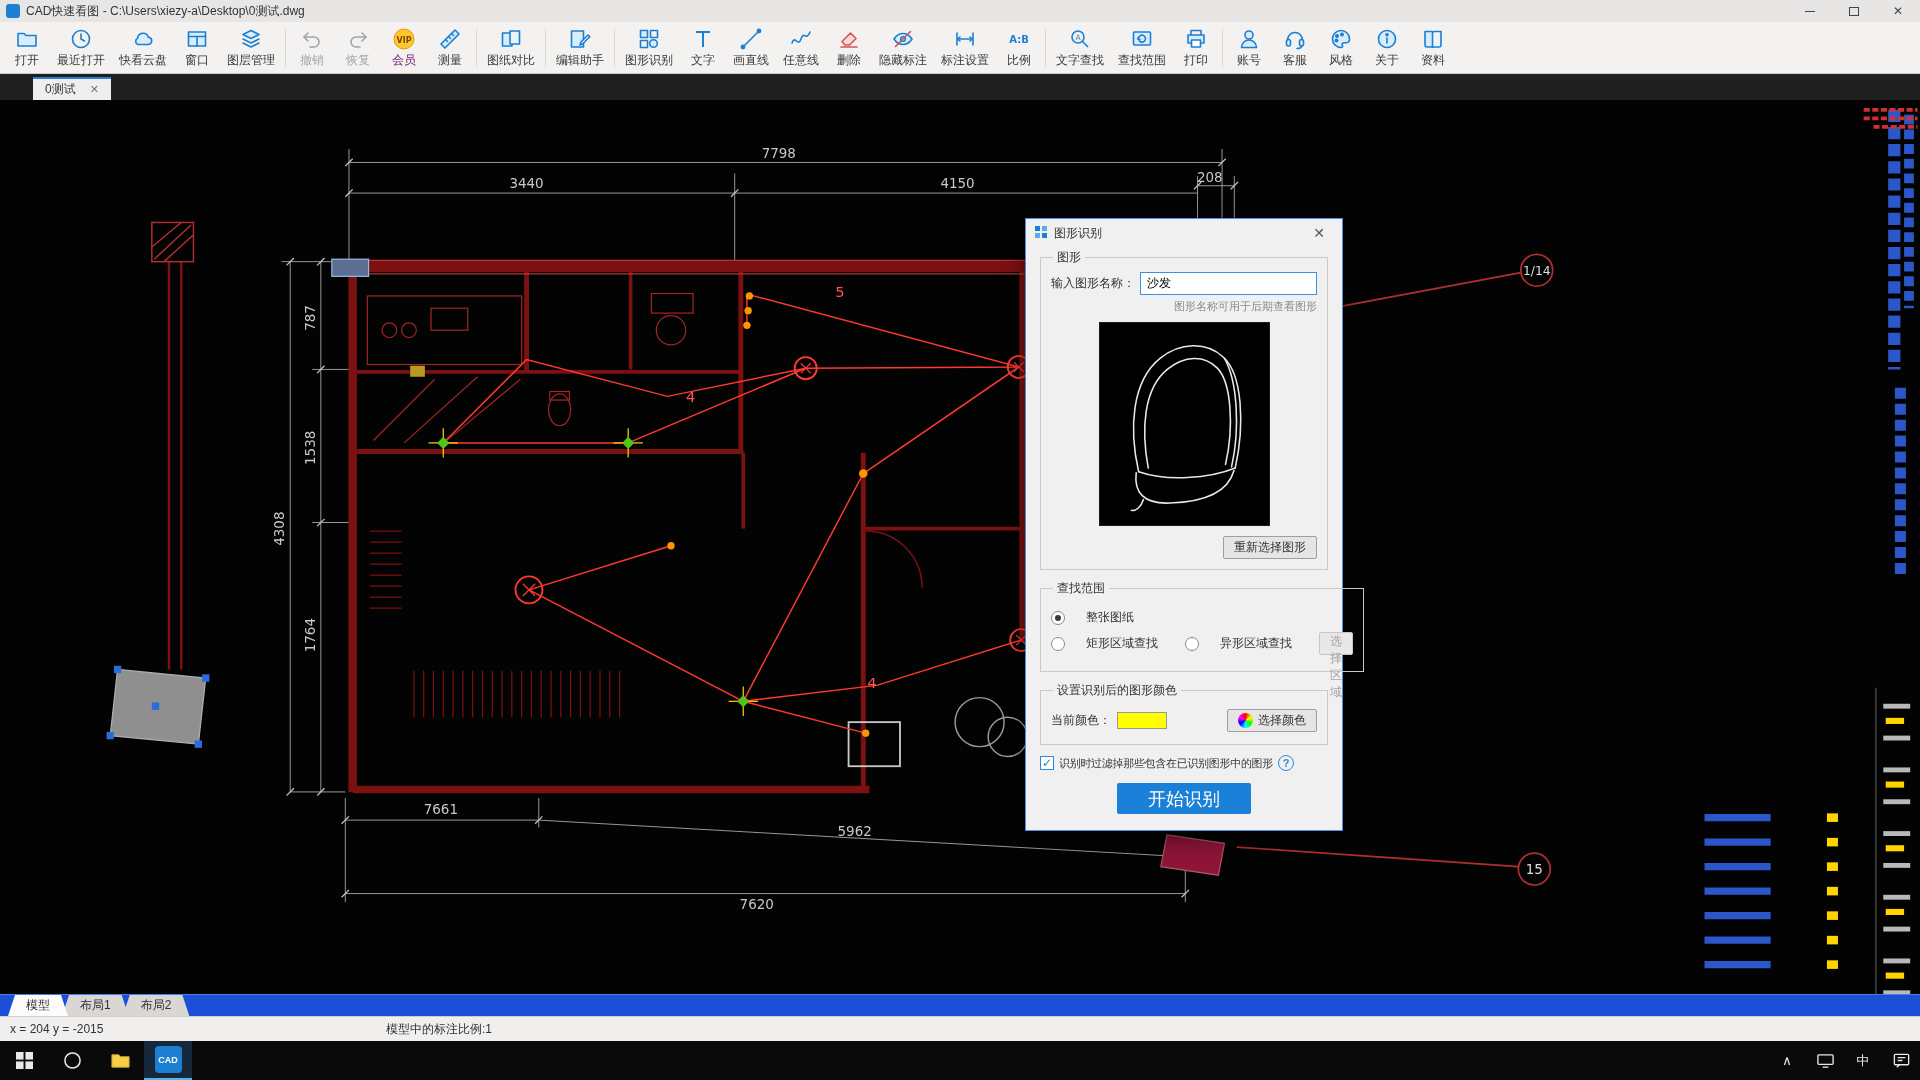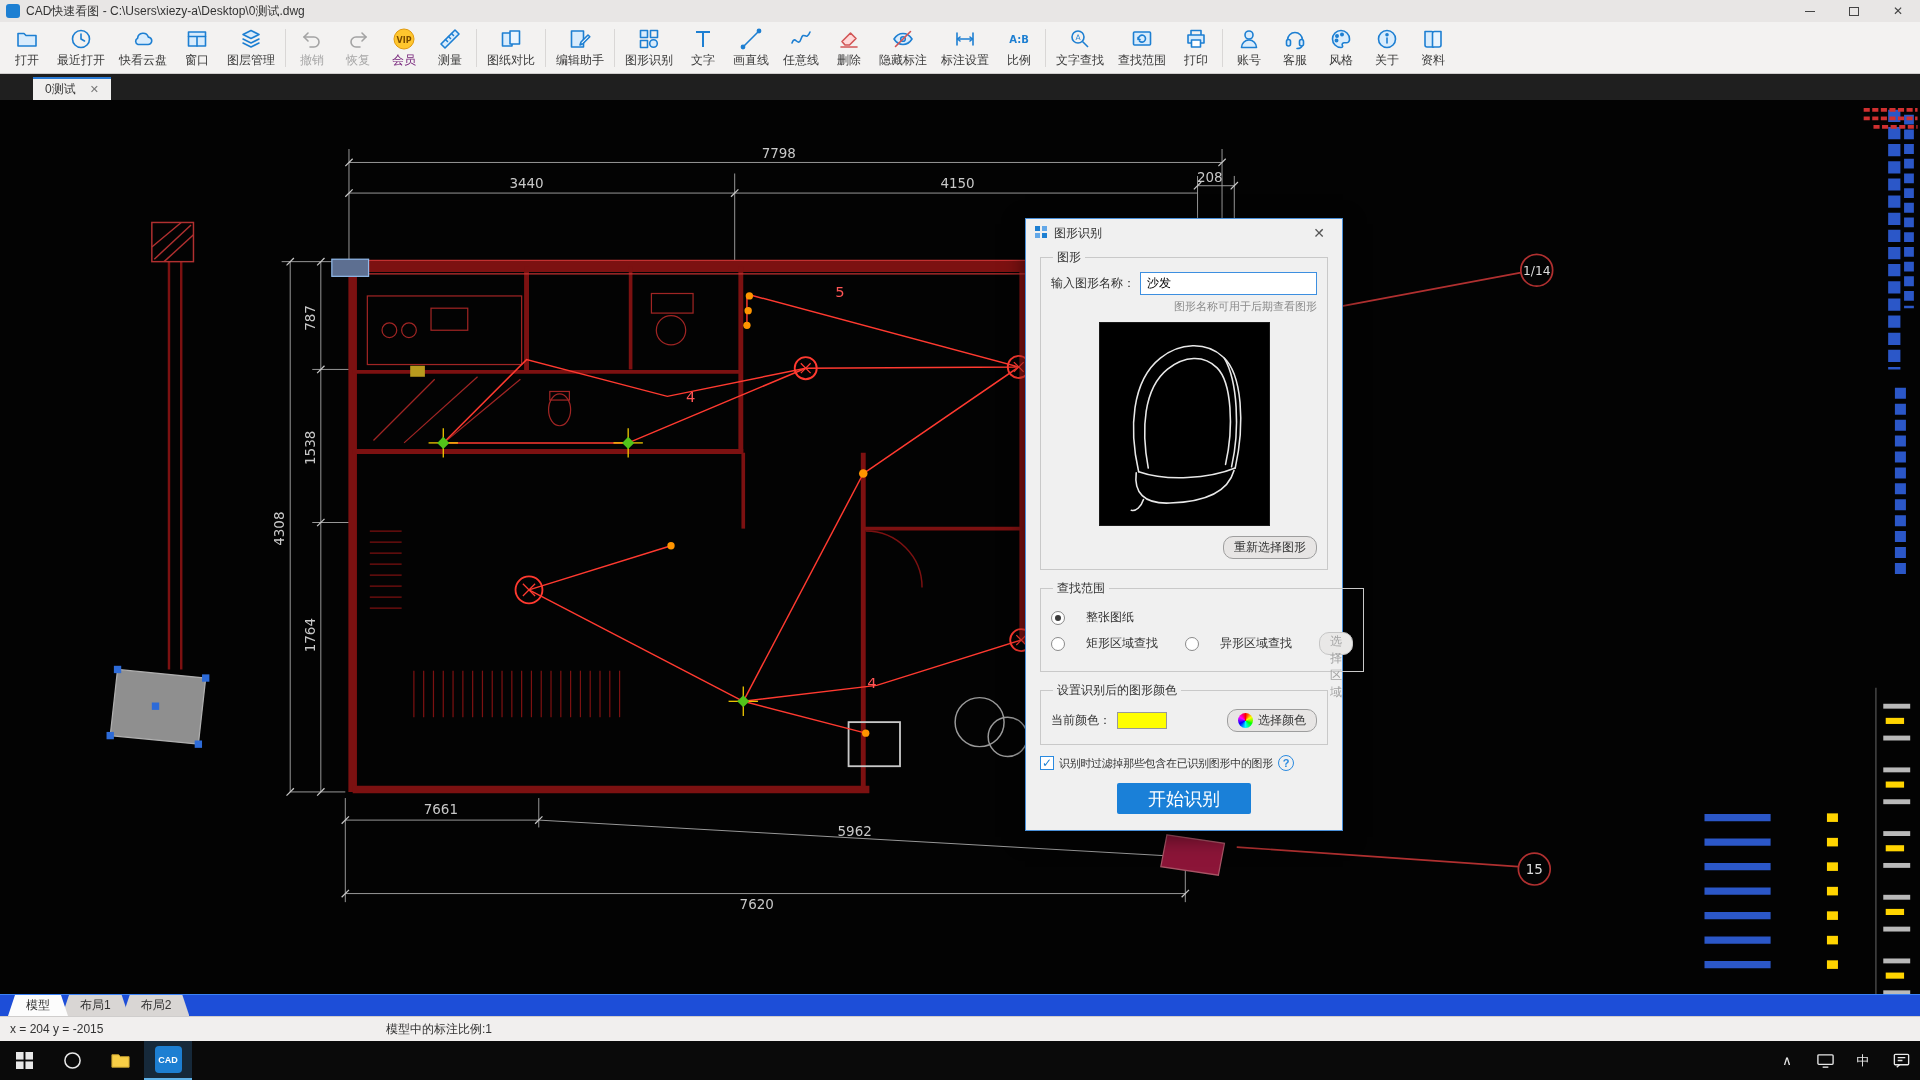--- a/index.html
+++ b/index.html
@@ -45,21 +45,21 @@
   .dlg-title{margin-left:6px}
   .dlg-close{margin-left:auto;width:30px;text-align:center;font-size:14px;color:#555;cursor:pointer}
   .dlg-body{padding:2px 14px 14px}
   fieldset.grp{border:1px solid #c9c9c9;margin-bottom:10px;padding:6px 10px 10px}
   legend{font-size:12px;color:#333;padding:0 4px;margin-left:2px}
   .name-row{display:flex;align-items:center;margin:0 0 4px}
   .name-input{flex:1;height:23px;border:1px solid #3d8fe0;background:#fff;padding:0 6px;font-size:12px;margin-left:5px;outline:none;font-family:inherit}
   .hint{font-size:11px;color:#8a8a8a;text-align:right;margin-bottom:8px}
   .preview{width:171px;height:204px;background:#000;margin:0 auto 10px;border:1px solid #1a1a1a}
   .reselect-row{text-align:right}
-  .btn{height:23px;padding:0 10px;background:#e7e5e4;border:1px solid #9e9e9e;font-size:12px;color:#333;border-radius:10px;font-family:inherit;cursor:pointer}
+  .btn{height:23px;padding:0 10px;background:#e7e5e4;border:1px solid #9e9e9e;font-size:12px;color:#333;border-radius:2px;font-family:inherit;cursor:pointer}
   .btn-disabled{color:#a3a3a3;background:#e9e8e7;border-color:#c6c6c6}
   .radio-row{display:flex;align-items:center;margin:6px 0;gap:21px}
   .radio{width:14px;height:14px;border:1px solid #8a8a8a;border-radius:50%;background:#fff;position:relative;flex:none}
   .radio.checked::after{content:"";position:absolute;inset:3px;border-radius:50%;background:#3a3a3a}
   .radio-label{font-size:12px;margin-right:6px;white-space:nowrap}
   .radio-row .btn{margin-left:auto}
   .color-row{display:flex;align-items:center;gap:6px;margin:4px 0 2px}
   .swatch{width:50px;height:17px;background:#ffff00;border:1px solid #999;flex:none}
   .choose-color{margin-left:auto;display:flex;align-items:center;gap:5px}
   .wheel{width:15px;height:15px;border-radius:50%;background:conic-gradient(#f00,#ff0,#0f0,#0ff,#00f,#f0f,#f00);flex:none}

